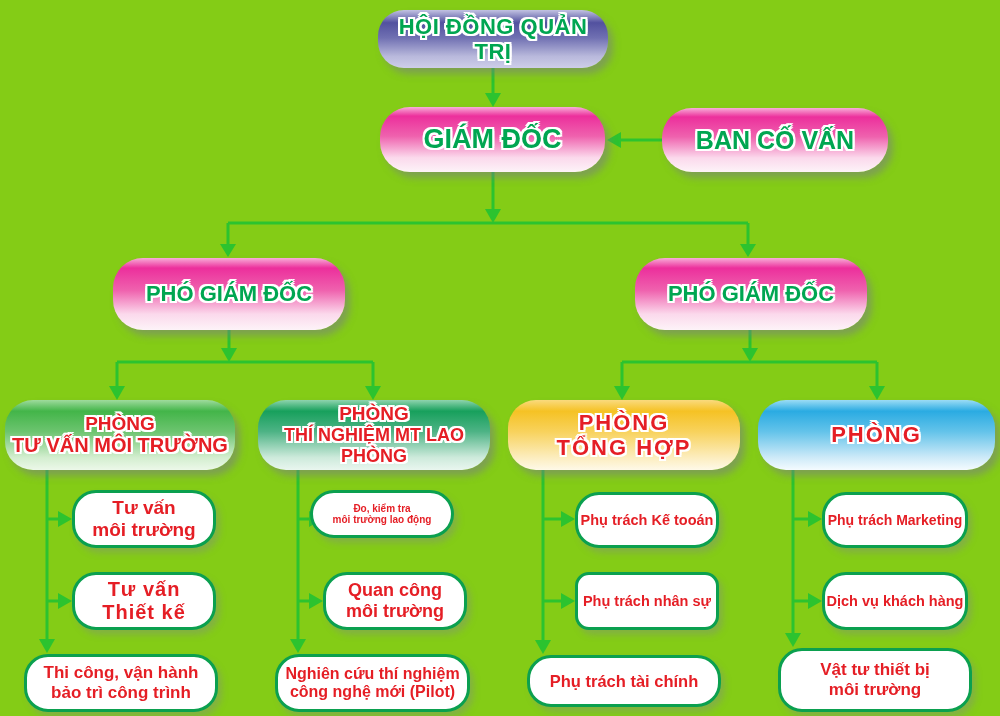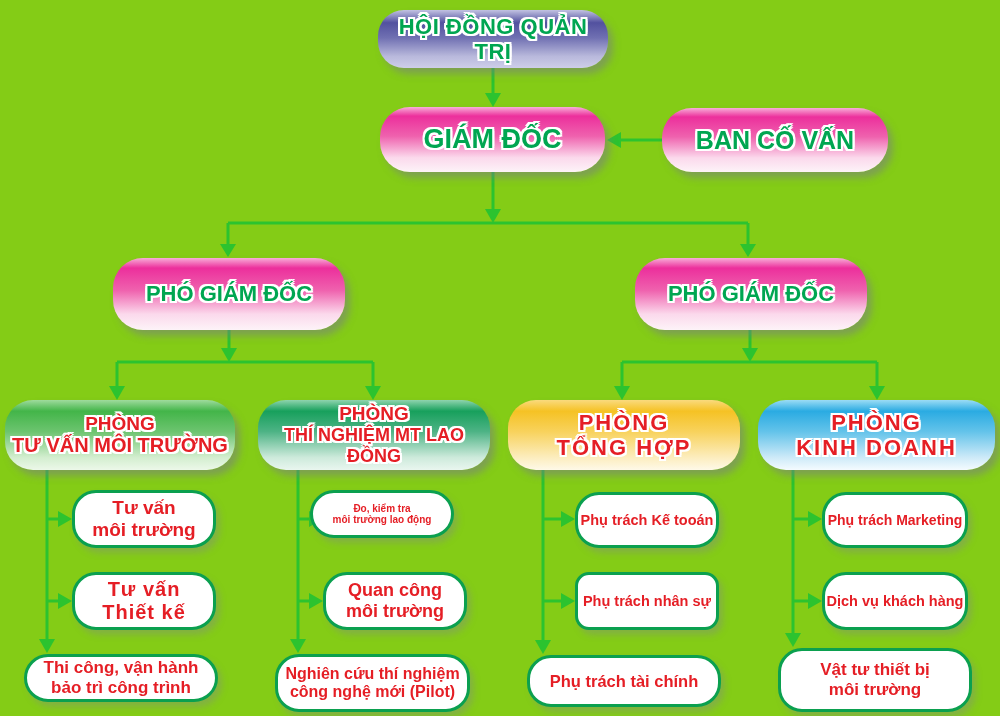--- a/index.html
+++ b/index.html
@@ -47,21 +47,21 @@
   .dept-4{left:758px;width:237px;
     background:linear-gradient(180deg,#9bdcf5 0%,#2aabe2 16%,#63c3ea 45%,#cdeaf8 82%,#f4fbfe 100%);}
   .dept-4 .l1,.dept-4 .l2{font-size:22px;letter-spacing:2px;}
 
   .unit{
     background:#fff;border:3px solid #0ba04f;border-radius:24px;color:#e51e25;
     box-shadow:4px 5px 6px rgba(130,130,150,.35);white-space:nowrap;
   }
   .c1r1{left:72px;top:490px;width:144px;height:58px;font-size:19px;}
   .c1r2{left:72px;top:572px;width:144px;height:58px;font-size:20px;letter-spacing:1px;}
-  .c1r3{left:24px;top:654px;width:194px;height:48px;font-size:17px;}
+  .c1r3{left:24px;top:654px;width:194px;height:58px;font-size:17px;}
   .c2r1{left:310px;top:490px;width:144px;height:48px;font-size:10px;}
   .c2r2{left:323px;top:572px;width:144px;height:58px;font-size:18px;}
   .c2r3{left:275px;top:654px;width:195px;height:58px;font-size:16px;text-align:center;}
   .c3r1{left:575px;top:492px;width:144px;height:56px;font-size:14.5px;}
   .c3r2{left:575px;top:572px;width:144px;height:58px;font-size:14.5px;border-radius:14px;}
   .c3r3{left:527px;top:655px;width:194px;height:52px;font-size:16.5px;}
   .c4r1{left:822px;top:492px;width:146px;height:56px;font-size:14px;}
   .c4r2{left:822px;top:572px;width:146px;height:58px;font-size:14.5px;}
   .c4r3{left:778px;top:648px;width:194px;height:64px;font-size:17px;}
 
@@ -172,29 +172,28 @@
   <div class="node pink deputy-r">
     <span class="ow green-text">PHÓ GIÁM ĐỐC</span>
   </div>
 
   <div class="node dept dept-1">
     <span class="ow red-text l1">PHÒNG</span>
     <span class="ow red-text l2">TƯ VẤN MÔI TRƯỜNG</span>
   </div>
   <div class="node dept dept-2">
     <span class="ow red-text l1">PHÒNG</span>
-    <span class="ow red-text l2">THÍ NGHIỆM MT LAO ĐỒNG</span>
+    <span class="ow red-text l2">THÍ NGHIỆM MT LAO PHÒNG</span>
   </div>
   <div class="node dept dept-3">
     <span class="ow red-text l1">PHÒNG</span>
     <span class="ow red-text l2">TỔNG HỢP</span>
   </div>
   <div class="node dept dept-4">
     <span class="ow red-text l1">PHÒNG</span>
-    <span class="ow red-text l2">KINH DOANH</span>
   </div>
 
   <div class="node unit c1r1">
     <span>Tư vấn</span>
     <span>môi trường</span>
   </div>
   <div class="node unit c1r2">
     <span>Tư vấn</span>
     <span>Thiết kế</span>
   </div>

